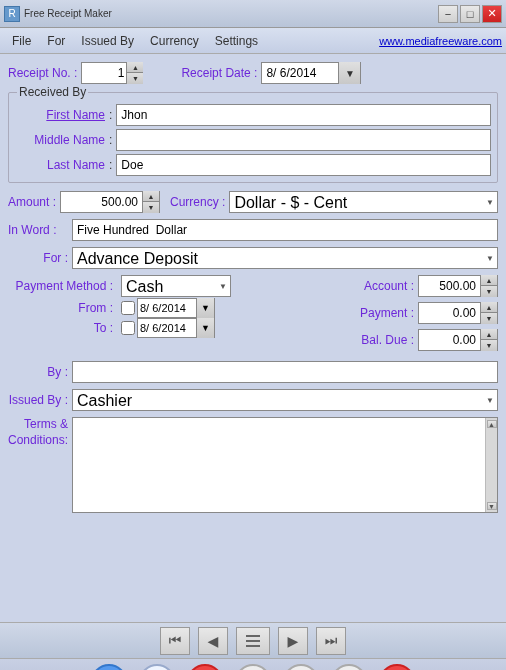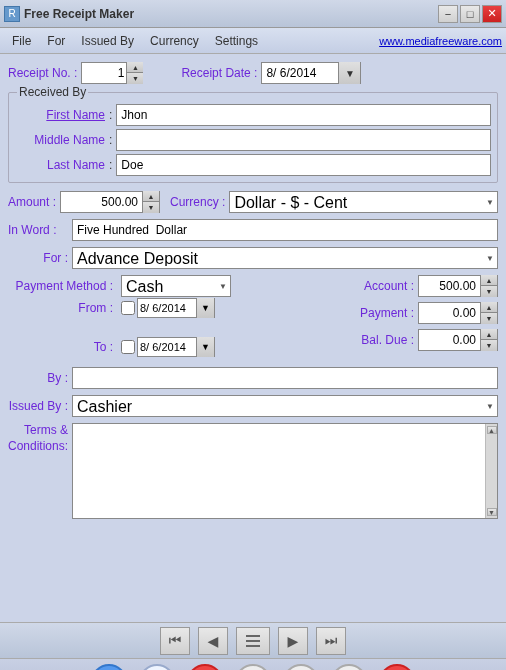--- a/index.html
+++ b/index.html
@@ -30,23 +30,23 @@
       height: 16px;
       background: #6699cc;
       border: 1px solid #4477aa;
       display: flex;
       align-items: center;
       justify-content: center;
       font-size: 10px;
       color: white;
     }
     .title-bar-title {
-      font-size: 12px;
+      font-size: 10px;
       color: #333;
-      font-weight: bold;
+      font-weight: normal;
     }
     .title-bar-controls {
       display: flex;
       gap: 2px;
     }
     .title-btn {
       width: 20px;
       height: 18px;
       border: 1px solid #999;
       background: linear-gradient(to bottom, #e8e8e8, #d0d0d0);
@@ -514,21 +514,21 @@
       <div class="payment-row" style="margin-bottom:1px;">
         <span class="label" style="width:105px; text-align:right;">Payment Method :</span>
         <span class="colon" style="margin-right:4px;"></span>
         <div class="select-wrapper" style="width:110px;">
           <select>
             <option>Cash</option>
           </select>
         </div>
       </div>
 
-      <div class="payment-row" style="margin-bottom:19px;">
+      <div class="payment-row" style="margin-bottom:0;">
         <span class="label" style="width:105px; text-align:right;">From :</span>
         <span class="colon" style="margin-right:4px;"></span>
         <div class="checkbox-date">
           <input type="checkbox" class="small-checkbox" style="">
           <div class="small-date">
             <input type="text" value="8/ 6/2014" style="width: 58px; border: none; outline: none; font-size: 11px; padding: 1px 2px; height: 18px;">
             <div class="small-date-btn">▼</div>
           </div>
         </div>
       </div>

